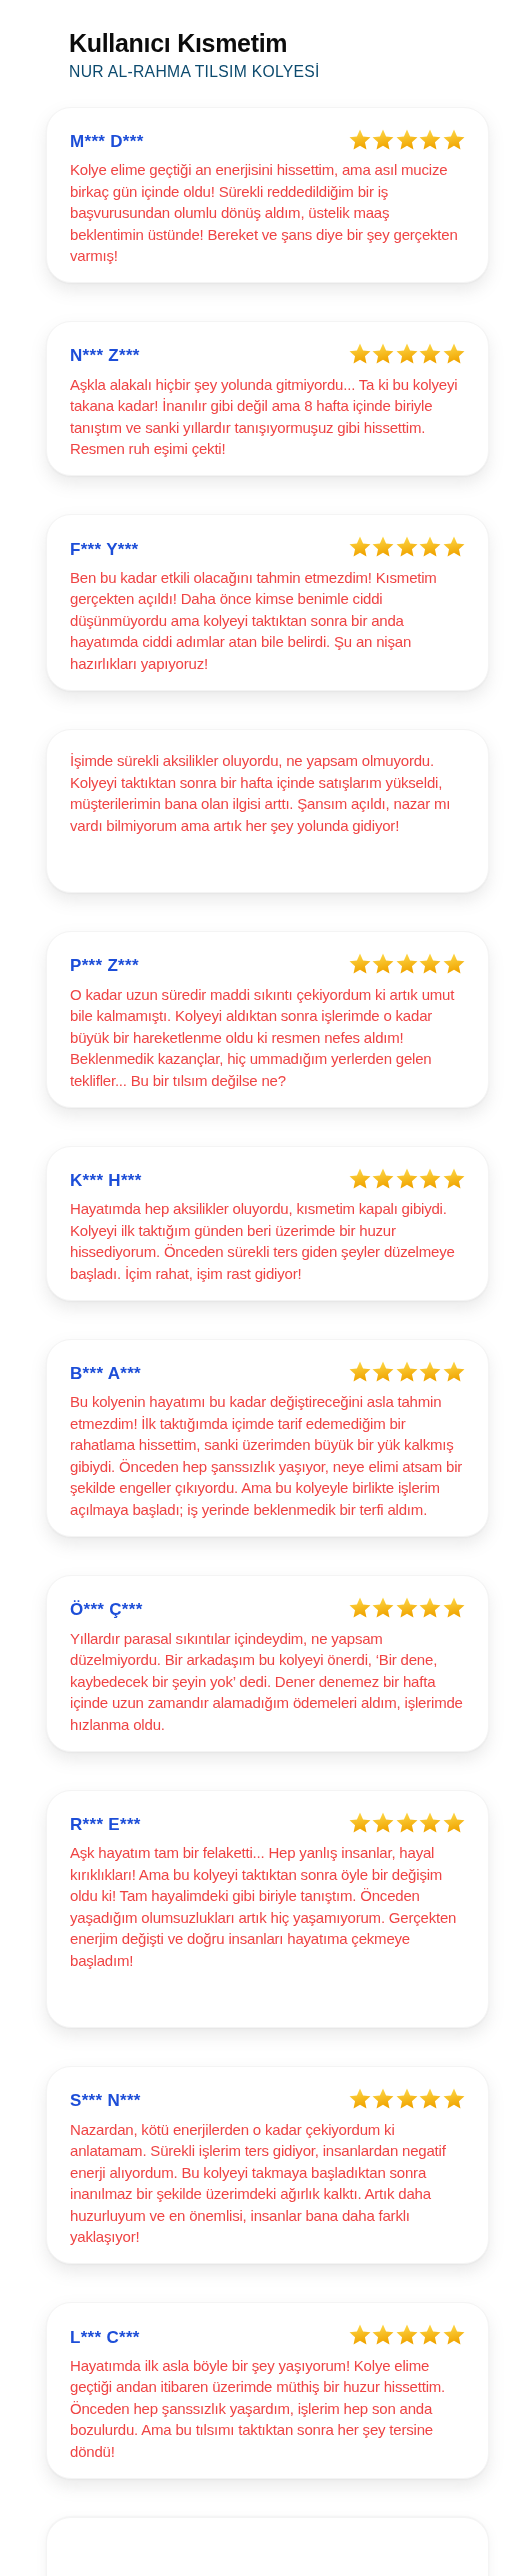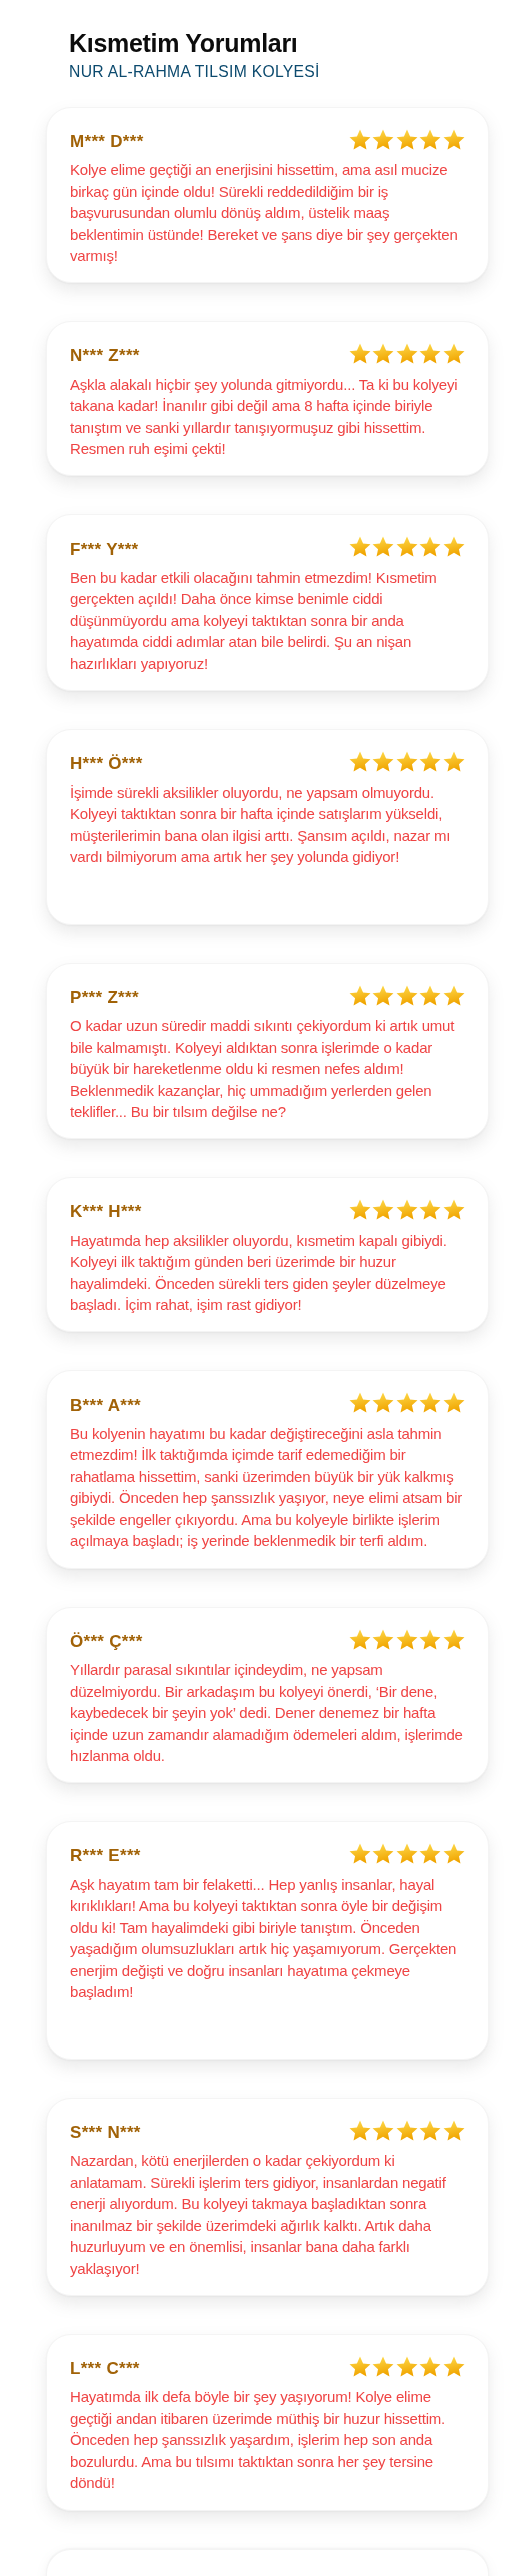--- a/index.html
+++ b/index.html
@@ -49,21 +49,21 @@
     display: flex;
     justify-content: space-between;
     align-items: flex-start;
     margin-bottom: 7.3px;
   }
   .reviewer-name {
     margin: 4.2px 0 0 0;
     font-size: 17px;
     font-weight: 700;
     letter-spacing: 0.3px;
-    color: #a16207;
+    color: #1d4ed8;
     white-space: nowrap;
   }
   .stars { display: flex; gap: 1.6px; flex: none; margin-top: 1px; }
   .star { width: 22px; height: 21.5px; display: block; }
   .review-text {
     margin: 0;
     font-size: 15px;
     line-height: 21.5px;
     font-weight: 400;
     letter-spacing: -0.2px;
@@ -86,21 +86,21 @@
   <defs>
     <linearGradient id="starGrad" x1="0" y1="0" x2="0.25" y2="1">
       <stop offset="0" stop-color="#FFDD4F"></stop>
       <stop offset="1" stop-color="#F0A400"></stop>
     </linearGradient>
   </defs>
 </svg>
 
 <div class="page">
   <header class="page-header">
-    <h1 class="page-title">Kısmetim Yorumları</h1>
+    <h1 class="page-title">Kullanıcı Kısmetim</h1>
     <h2 class="page-subtitle">NUR AL-RAHMA TILSIM KOLYESİ</h2>
   </header>
 
   <section class="review-list" id="review-list">
       <article class="card">
     <div class="card-head">
       <h3 class="reviewer-name">M*** D***</h3>
       <div class="stars">
             <svg class="star" viewBox="0 0 38 37">
               <polygon fill="url(#starGrad)" points="19,1 24.29,12.72 37.07,14.13 27.56,22.78 30.17,35.37 19,29 7.83,35.37 10.44,22.78 0.93,14.13 13.71,12.72"></polygon>
@@ -161,40 +161,20 @@
               <polygon fill="url(#starGrad)" points="19,1 24.29,12.72 37.07,14.13 27.56,22.78 30.17,35.37 19,29 7.83,35.37 10.44,22.78 0.93,14.13 13.71,12.72"></polygon>
             </svg>
             <svg class="star" viewBox="0 0 38 37">
               <polygon fill="url(#starGrad)" points="19,1 24.29,12.72 37.07,14.13 27.56,22.78 30.17,35.37 19,29 7.83,35.37 10.44,22.78 0.93,14.13 13.71,12.72"></polygon>
             </svg>
           </div>
     </div>
     <p class="review-text">Ben bu kadar etkili olacağını tahmin etmezdim! Kısmetim gerçekten açıldı! Daha önce kimse benimle ciddi düşünmüyordu ama kolyeyi taktıktan sonra bir anda hayatımda ciddi adımlar atan bile belirdi. Şu an nişan hazırlıkları yapıyoruz!</p>
   </article>
       <article class="card extra-bottom">
-    <div class="card-head">
-      <h3 class="reviewer-name">H*** Ö***</h3>
-      <div class="stars">
-            <svg class="star" viewBox="0 0 38 37">
-              <polygon fill="url(#starGrad)" points="19,1 24.29,12.72 37.07,14.13 27.56,22.78 30.17,35.37 19,29 7.83,35.37 10.44,22.78 0.93,14.13 13.71,12.72"></polygon>
-            </svg>
-            <svg class="star" viewBox="0 0 38 37">
-              <polygon fill="url(#starGrad)" points="19,1 24.29,12.72 37.07,14.13 27.56,22.78 30.17,35.37 19,29 7.83,35.37 10.44,22.78 0.93,14.13 13.71,12.72"></polygon>
-            </svg>
-            <svg class="star" viewBox="0 0 38 37">
-              <polygon fill="url(#starGrad)" points="19,1 24.29,12.72 37.07,14.13 27.56,22.78 30.17,35.37 19,29 7.83,35.37 10.44,22.78 0.93,14.13 13.71,12.72"></polygon>
-            </svg>
-            <svg class="star" viewBox="0 0 38 37">
-              <polygon fill="url(#starGrad)" points="19,1 24.29,12.72 37.07,14.13 27.56,22.78 30.17,35.37 19,29 7.83,35.37 10.44,22.78 0.93,14.13 13.71,12.72"></polygon>
-            </svg>
-            <svg class="star" viewBox="0 0 38 37">
-              <polygon fill="url(#starGrad)" points="19,1 24.29,12.72 37.07,14.13 27.56,22.78 30.17,35.37 19,29 7.83,35.37 10.44,22.78 0.93,14.13 13.71,12.72"></polygon>
-            </svg>
-          </div>
-    </div>
     <p class="review-text">İşimde sürekli aksilikler oluyordu, ne yapsam olmuyordu. Kolyeyi taktıktan sonra bir hafta içinde satışlarım yükseldi, müşterilerimin bana olan ilgisi arttı. Şansım açıldı, nazar mı vardı bilmiyorum ama artık her şey yolunda gidiyor!</p>
   </article>
       <article class="card">
     <div class="card-head">
       <h3 class="reviewer-name">P*** Z***</h3>
       <div class="stars">
             <svg class="star" viewBox="0 0 38 37">
               <polygon fill="url(#starGrad)" points="19,1 24.29,12.72 37.07,14.13 27.56,22.78 30.17,35.37 19,29 7.83,35.37 10.44,22.78 0.93,14.13 13.71,12.72"></polygon>
             </svg>
             <svg class="star" viewBox="0 0 38 37">
@@ -227,21 +207,21 @@
               <polygon fill="url(#starGrad)" points="19,1 24.29,12.72 37.07,14.13 27.56,22.78 30.17,35.37 19,29 7.83,35.37 10.44,22.78 0.93,14.13 13.71,12.72"></polygon>
             </svg>
             <svg class="star" viewBox="0 0 38 37">
               <polygon fill="url(#starGrad)" points="19,1 24.29,12.72 37.07,14.13 27.56,22.78 30.17,35.37 19,29 7.83,35.37 10.44,22.78 0.93,14.13 13.71,12.72"></polygon>
             </svg>
             <svg class="star" viewBox="0 0 38 37">
               <polygon fill="url(#starGrad)" points="19,1 24.29,12.72 37.07,14.13 27.56,22.78 30.17,35.37 19,29 7.83,35.37 10.44,22.78 0.93,14.13 13.71,12.72"></polygon>
             </svg>
           </div>
     </div>
-    <p class="review-text">Hayatımda hep aksilikler oluyordu, kısmetim kapalı gibiydi. Kolyeyi ilk taktığım günden beri üzerimde bir huzur hayalimdeki. Önceden sürekli ters giden şeyler düzelmeye başladı. İçim rahat, işim rast gidiyor!</p>
+    <p class="review-text">Hayatımda hep aksilikler oluyordu, kısmetim kapalı gibiydi. Kolyeyi ilk taktığım günden beri üzerimde bir huzur hissediyorum. Önceden sürekli ters giden şeyler düzelmeye başladı. İçim rahat, işim rast gidiyor!</p>
   </article>
       <article class="card">
     <div class="card-head">
       <h3 class="reviewer-name">B*** A***</h3>
       <div class="stars">
             <svg class="star" viewBox="0 0 38 37">
               <polygon fill="url(#starGrad)" points="19,1 24.29,12.72 37.07,14.13 27.56,22.78 30.17,35.37 19,29 7.83,35.37 10.44,22.78 0.93,14.13 13.71,12.72"></polygon>
             </svg>
             <svg class="star" viewBox="0 0 38 37">
               <polygon fill="url(#starGrad)" points="19,1 24.29,12.72 37.07,14.13 27.56,22.78 30.17,35.37 19,29 7.83,35.37 10.44,22.78 0.93,14.13 13.71,12.72"></polygon>
@@ -342,18 +322,18 @@
               <polygon fill="url(#starGrad)" points="19,1 24.29,12.72 37.07,14.13 27.56,22.78 30.17,35.37 19,29 7.83,35.37 10.44,22.78 0.93,14.13 13.71,12.72"></polygon>
             </svg>
             <svg class="star" viewBox="0 0 38 37">
               <polygon fill="url(#starGrad)" points="19,1 24.29,12.72 37.07,14.13 27.56,22.78 30.17,35.37 19,29 7.83,35.37 10.44,22.78 0.93,14.13 13.71,12.72"></polygon>
             </svg>
             <svg class="star" viewBox="0 0 38 37">
               <polygon fill="url(#starGrad)" points="19,1 24.29,12.72 37.07,14.13 27.56,22.78 30.17,35.37 19,29 7.83,35.37 10.44,22.78 0.93,14.13 13.71,12.72"></polygon>
             </svg>
           </div>
     </div>
-    <p class="review-text">Hayatımda ilk defa böyle bir şey yaşıyorum! Kolye elime geçtiği andan itibaren üzerimde müthiş bir huzur hissettim. Önceden hep şanssızlık yaşardım, işlerim hep son anda bozulurdu. Ama bu tılsımı taktıktan sonra her şey tersine döndü!</p>
+    <p class="review-text">Hayatımda ilk asla böyle bir şey yaşıyorum! Kolye elime geçtiği andan itibaren üzerimde müthiş bir huzur hissettim. Önceden hep şanssızlık yaşardım, işlerim hep son anda bozulurdu. Ama bu tılsımı taktıktan sonra her şey tersine döndü!</p>
   </article>
       <div class="card-partial"></div>
     </section>
 </div>
 
 
 </body></html>

